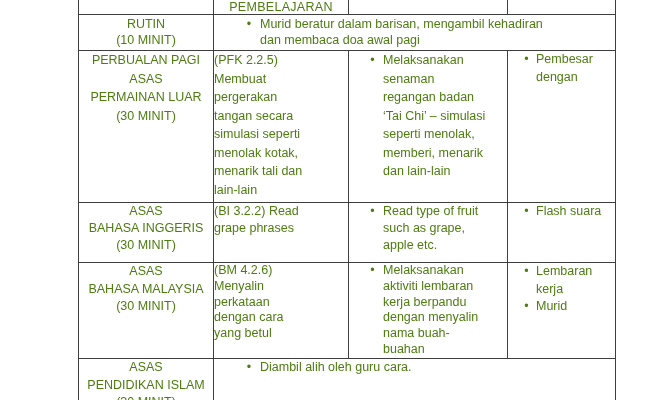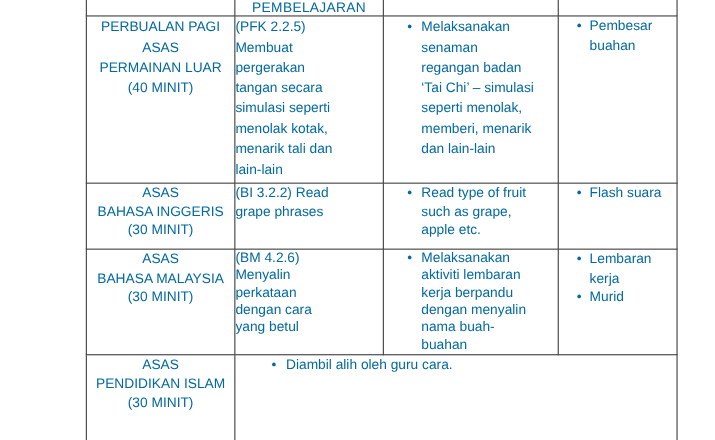--- a/index.html
+++ b/index.html
@@ -7,21 +7,21 @@
     padding: 0;
     background: #ffffff;
   }
   .page {
     position: relative;
     width: 650px;
     height: 400px;
     overflow: hidden;
     background: #ffffff;
     font-family: "Liberation Sans", sans-serif;
-    color: #0369a1;
+    color: #4d7c0f;
   }
   table.lesson {
     position: absolute;
     left: 78px;
     top: -33px;
     width: 537px;
     border-collapse: collapse;
     table-layout: fixed;
   }
   table.lesson td, table.lesson th {
@@ -88,26 +88,37 @@
     </colgroup>
 
     <tbody>
         <tr class="hdr">
       <td></td>
       <td class="hdr-title">PEMBELAJARAN</td>
       <td></td>
       <td></td>
     </tr>
 
+    <tr class="r1">
+      <td class="name">RUTIN
+(10 MINIT)</td>
+      <td class="note" colspan="3">
+        <div class="bullet-item">
+          <span class="marker">•</span>
+          <div class="btext">Murid beratur dalam barisan, mengambil kehadiran
+dan membaca doa awal pagi</div>
+        </div>
+      </td>
+    </tr>
 
     <tr class="r2">
       <td class="name">PERBUALAN PAGI
 ASAS
 PERMAINAN LUAR
-(40 MINIT)</td>
+(30 MINIT)</td>
       <td class="std">(PFK 2.2.5)
 Membuat
 pergerakan
 tangan secara
 simulasi seperti
 menolak kotak,
 menarik tali dan
 lain-lain</td>
       <td class="acts">
         <div class="bullet-item">
@@ -118,21 +129,21 @@
 ‘Tai Chi’ – simulasi
 seperti menolak,
 memberi, menarik
 dan lain-lain</div>
         </div>
       </td>
       <td class="mats">
         <div class="bullet-item">
           <span class="marker">•</span>
           <div class="btext">Pembesar
-buahan</div>
+dengan</div>
         </div>
       </td>
     </tr>
 
     <tr class="r3">
       <td class="name">ASAS
 BAHASA INGGERIS
 (30 MINIT)</td>
       <td class="std">(BI 3.2.2) Read
 grape phrases</td>

